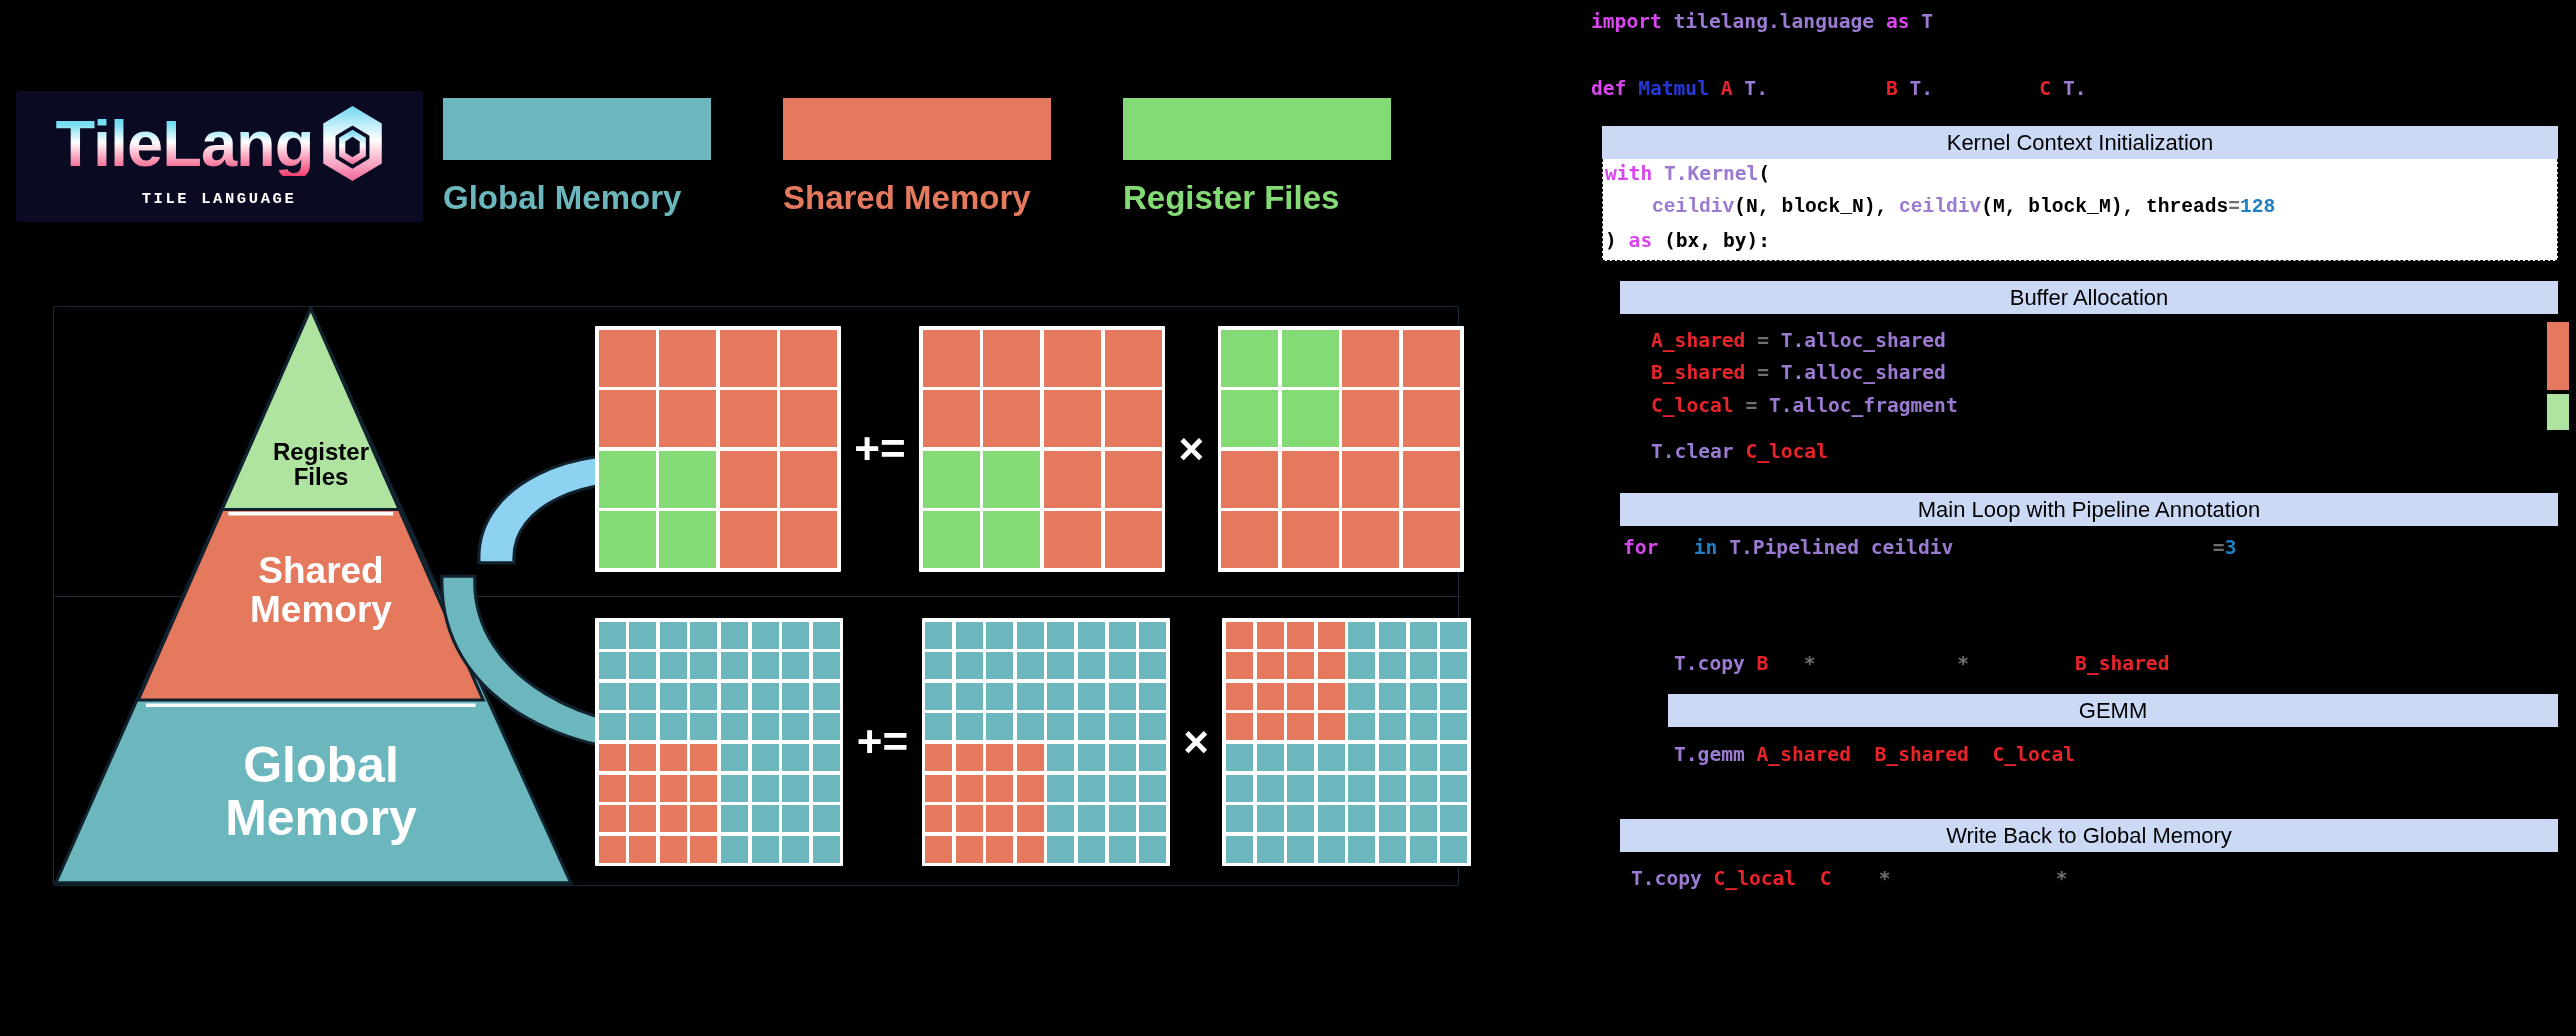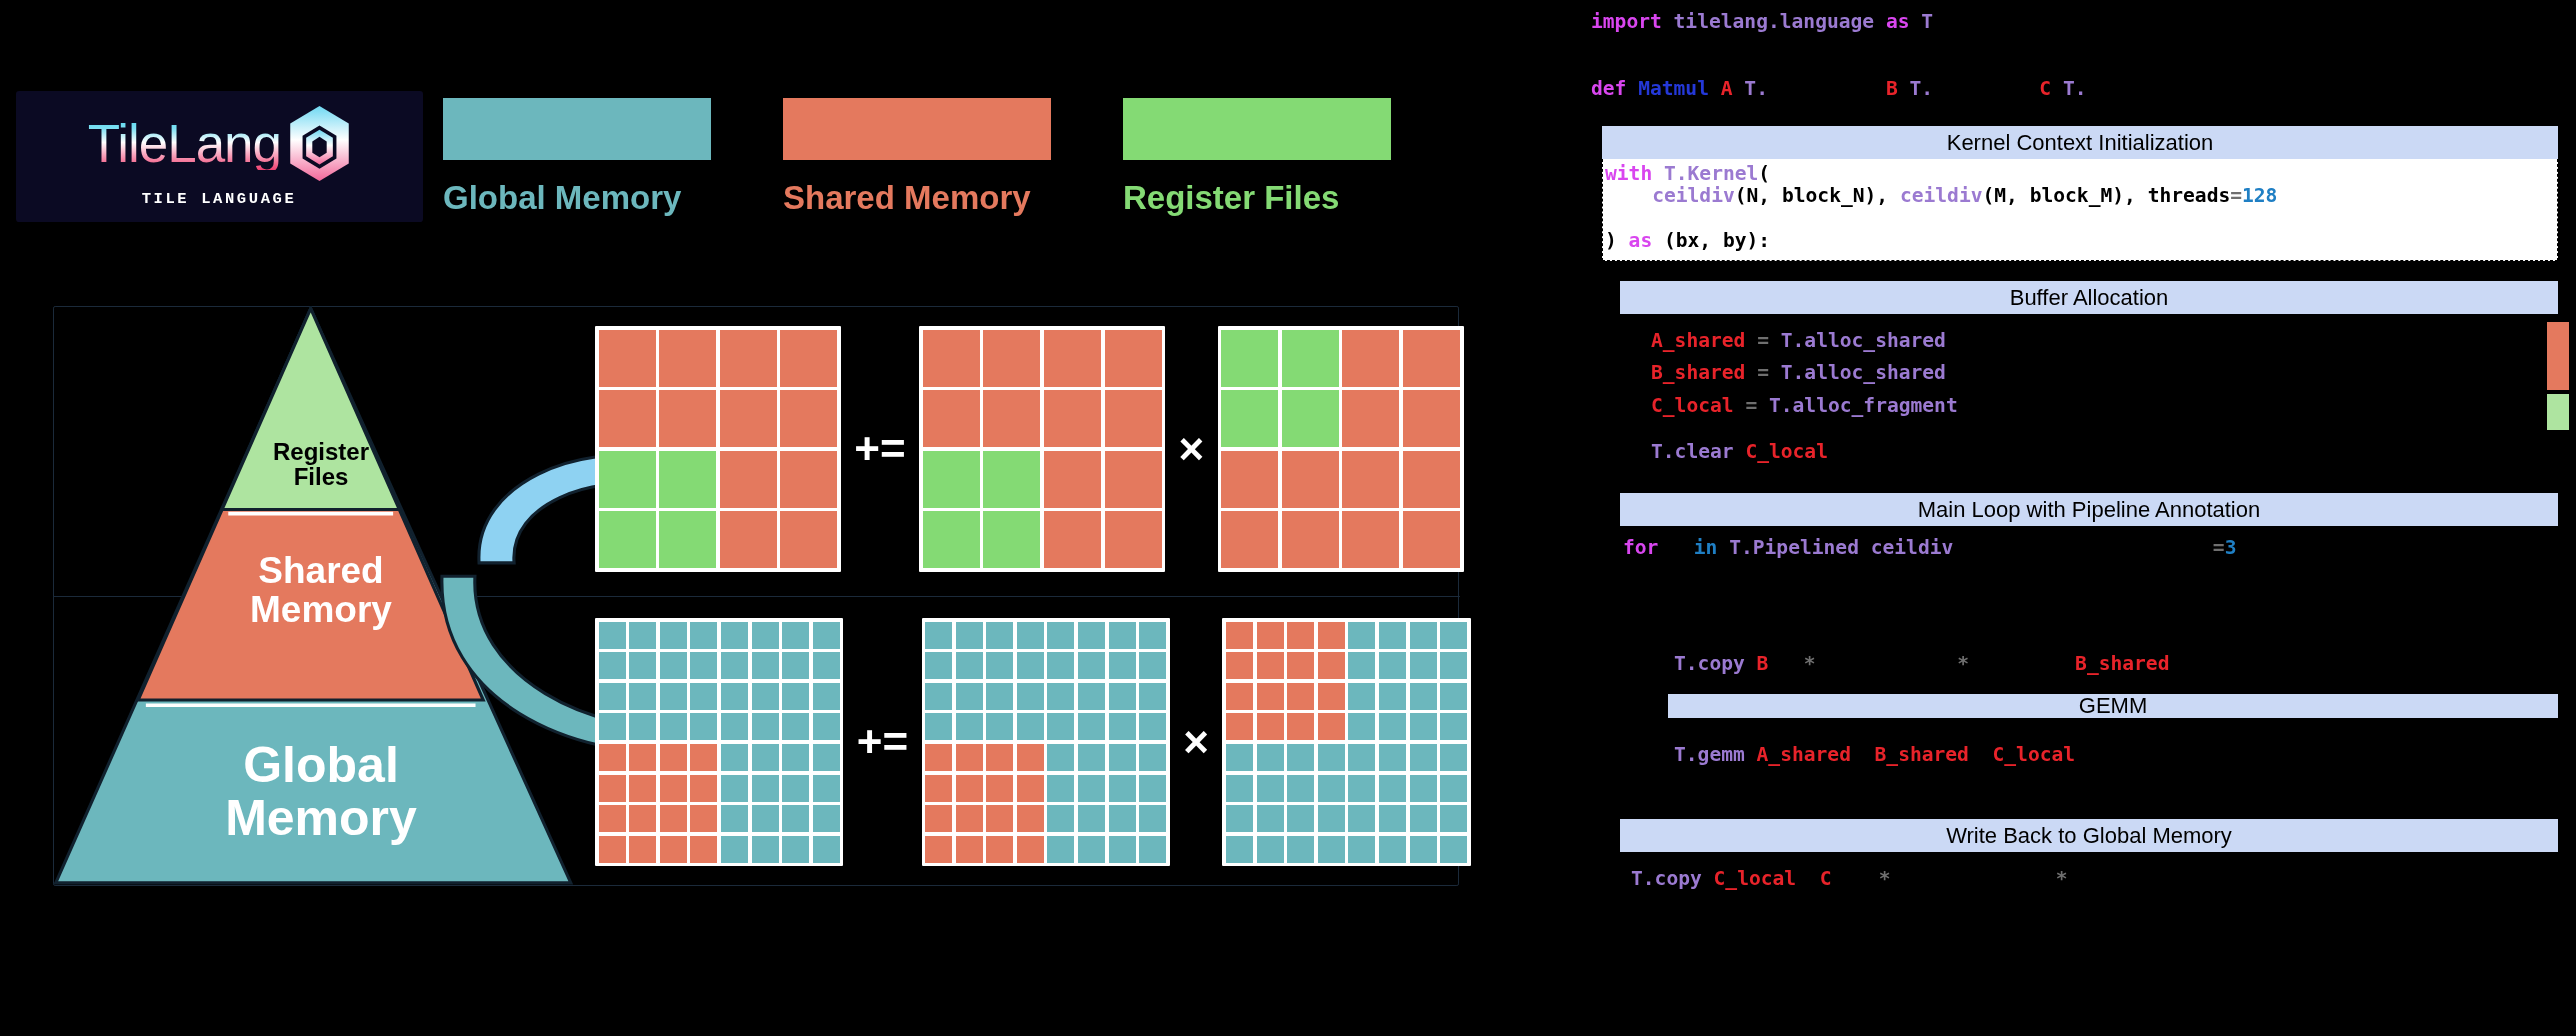--- a/index.html
+++ b/index.html
@@ -17,21 +17,21 @@
   
   .logo-card {
     position: absolute; left: 15.5px; top: 91px;
     width: 407px; height: 131px;
     background: #0b0a23;
     border-radius: 3.1px;
     display:flex; flex-direction:column; align-items:center; justify-content:center;
   }
   .logo-row { display:flex; align-items:center; gap: 8.2px; }
   .logo-word {
-    font-size: 53px; font-weight: 400; letter-spacing: -1px;
+    font-size: 65px; font-weight: 700; letter-spacing: -1px;
     background: linear-gradient(180deg,#4cd7f0 0%, #7fe0f2 22%, #ffffff 48%, #f9a8c0 70%, #ef4070 100%);
     -webkit-background-clip: text; background-clip: text; color: transparent;
     line-height: 1;
   }
   .logo-mark { width: 61px; height: 77px; position: relative; }
   .logo-sub {
     margin-top: 7.2px;
     color:#ffffff; font-size: 15.5px; font-weight:700; letter-spacing: 2.6px; font-family: Liberation Mono, monospace;
   }
 
@@ -442,39 +442,39 @@
 
   <div class="right-panel">
 
     <div class="code-line" id="line-import" style="left:66px; top:10.3px;"><span class="kw">import</span><span class="plain"> </span><span class="mod">tilelang.language</span><span class="plain"> </span><span class="kw">as</span><span class="plain"> </span><span class="mod">T</span></div>
 
     <div class="code-line" id="line-def" style="left:66px; top:77px;"><span class="kw">def</span><span class="plain"> </span><span class="fn">Matmul</span><span class="plain"> </span><span class="var">A</span><span class="plain"> </span><span class="mod">T.</span><span class="plain">          </span><span class="var">B</span><span class="plain"> </span><span class="mod">T.</span><span class="plain">         </span><span class="var">C</span><span class="plain"> </span><span class="mod">T.</span></div>
 
     <div class="sec-header" style="left:77px; top:126px; width:956px; height:33px;">Kernel Context Initialization</div>
     <div class="kernel-box" style="left:77px; top:159px; width:956px; height:102px;"></div>
     <div class="code-line" id="sec0-l0" style="left:80px; top:162px;"><span class="kw">with</span><span class="plain"> </span><span class="mod">T.Kernel</span><span class="plain">(</span></div>
-    <div class="code-line" id="sec0-l1" style="left:80px; top:184px;"><span class="plain">    </span><span class="mod">ceildiv</span><span class="plain">(N, block_N), </span><span class="mod">ceildiv</span><span class="plain">(M, block_M), </span><span class="plain">threads</span><span class="op2">=</span><span class="num">128</span></div>
+    <div class="code-line" id="sec0-l1" style="left:80px; top:196px;font-family:Liberation Mono, monospace;"><span class="plain">    </span><span class="mod">ceildiv</span><span class="plain">(N, block_N), </span><span class="mod">ceildiv</span><span class="plain">(M, block_M), </span><span class="plain">threads</span><span class="op2">=</span><span class="num">128</span></div>
     <div class="code-line" id="sec0-l2" style="left:80px; top:229px;"><span class="plain">) </span><span class="kw">as</span><span class="plain"> (bx, by):</span></div>
 
     <div class="sec-header" style="left:95px; top:281px; width:938px; height:33px;">Buffer Allocation</div>
     <div class="code-line" id="sec1-l0" style="left:126px; top:329px;"><span class="var">A_shared</span><span class="plain"> </span><span class="op2">=</span><span class="plain"> </span><span class="mod">T.alloc_shared</span></div>
     <div class="code-line" id="sec1-l1" style="left:126px; top:361px;"><span class="var">B_shared</span><span class="plain"> </span><span class="op2">=</span><span class="plain"> </span><span class="mod">T.alloc_shared</span></div>
     <div class="code-line" id="sec1-l2" style="left:126px; top:394px;"><span class="var">C_local</span><span class="plain"> </span><span class="op2">=</span><span class="plain"> </span><span class="mod">T.alloc_fragment</span></div>
     <div class="code-line" id="sec1-l4" style="left:126px; top:440px;"><span class="mod">T.clear</span><span class="plain"> </span><span class="var">C_local</span></div>
 
     <div class="swatch-bar" style="left:2547px; top:322px; width:21.6px; height:68px; background:#e4795e;
                 left:1022px;"></div>
     <div class="swatch-bar" style="left:1022px; top:394px; width:21.6px; height:36px; background:#aee4a0;"></div>
 
     <div class="sec-header" style="left:95px; top:493px; width:938px; height:33px;">Main Loop with Pipeline Annotation</div>
     <div class="code-line" id="sec2-l0" style="left:98px; top:536px;"><span class="kw">for</span><span class="plain">   </span><span class="blue">in</span><span class="plain"> </span><span class="mod">T.Pipelined</span><span class="plain"> </span><span class="mod">ceildiv</span><span class="plain">                      </span><span class="op2">=</span><span class="num">3</span></div>
 
     <div class="code-line" id="sec3-l1" style="left:149px; top:652px;"><span class="mod">T.copy</span><span class="plain"> </span><span class="var">B</span><span class="plain">   </span><span class="op2">*</span><span class="plain">            </span><span class="op2">*</span><span class="plain">         </span><span class="var">B_shared</span></div>
 
-    <div class="sec-header" style="left:143px; top:694px; width:890px; height:24px;">GEMM</div>
+    <div class="sec-header" style="left:143px; top:694px; width:890px; height:33px;">GEMM</div>
     <div class="code-line" id="sec4-l0" style="left:149px; top:743px;"><span class="mod">T.gemm</span><span class="plain"> </span><span class="var">A_shared</span><span class="plain">  </span><span class="var">B_shared</span><span class="plain">  </span><span class="var">C_local</span></div>
 
     <div class="sec-header" style="left:95px; top:819px; width:938px; height:33px;">Write Back to Global Memory</div>
     <div class="code-line" id="sec5-l0" style="left:106px; top:867px;"><span class="mod">T.copy</span><span class="plain"> </span><span class="var">C_local</span><span class="plain">  </span><span class="var">C</span><span class="plain">    </span><span class="op2">*</span><span class="plain">              </span><span class="op2">*</span></div>
 
   </div>
 </div>
 
 
 </body></html>

